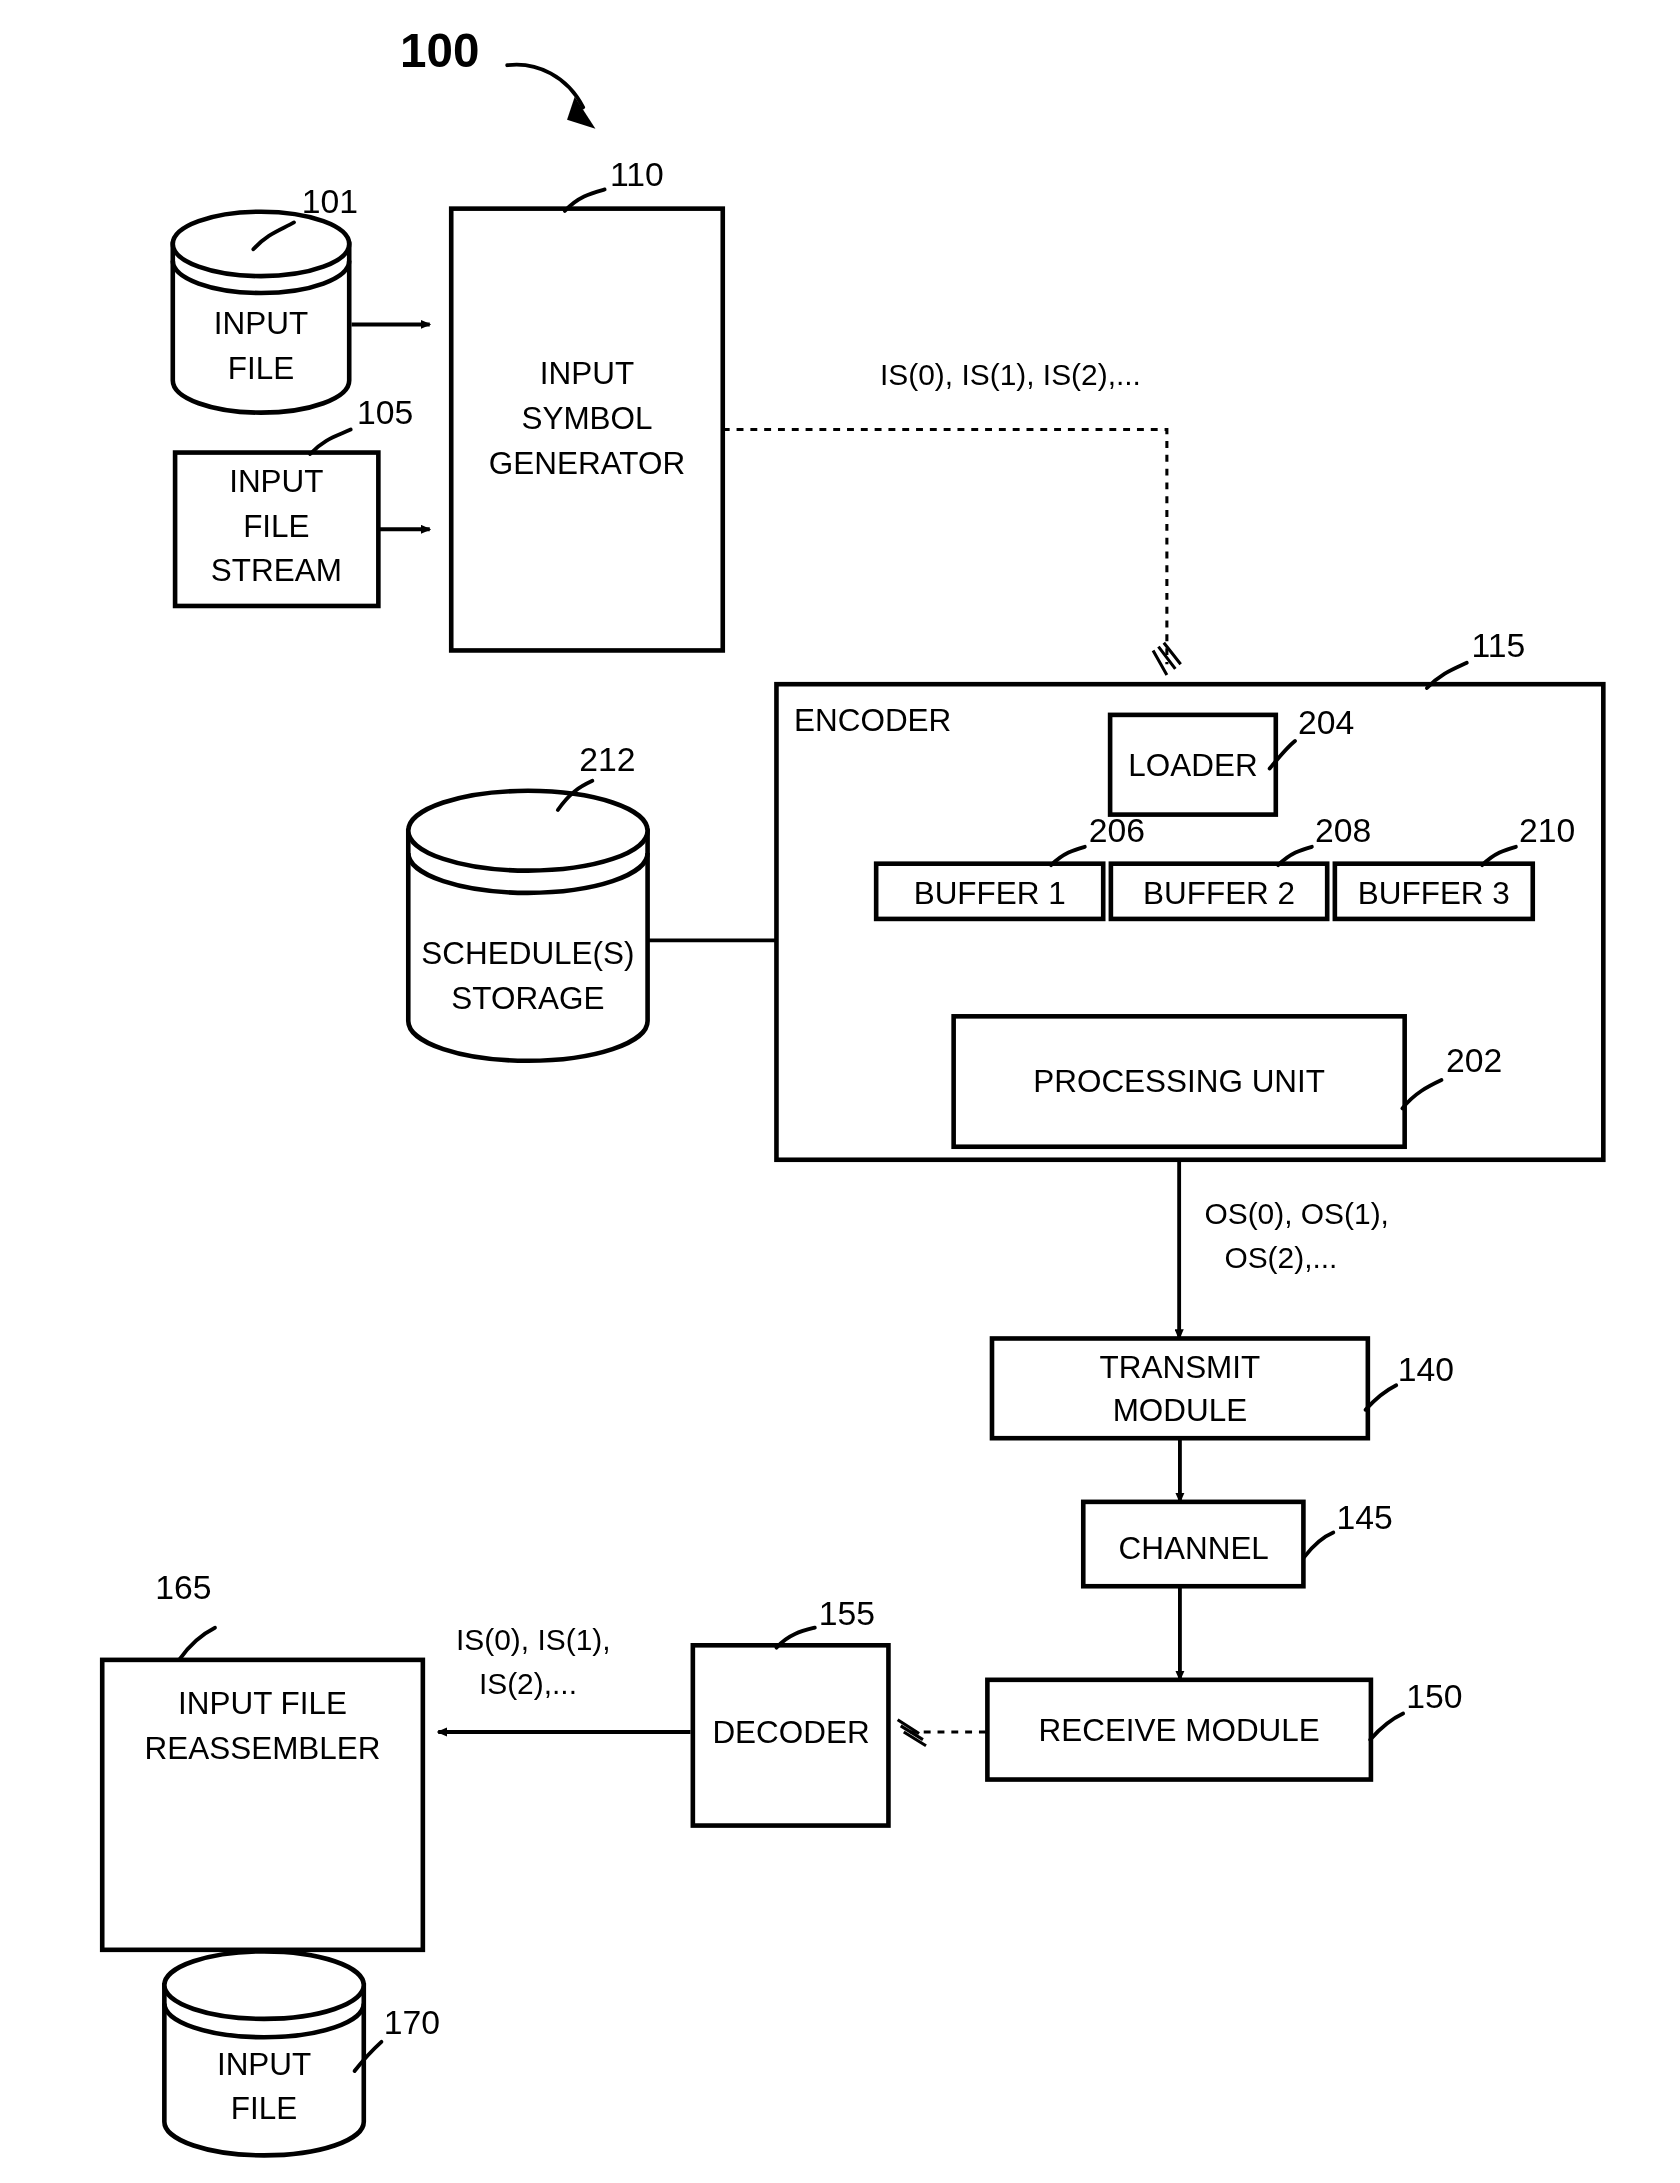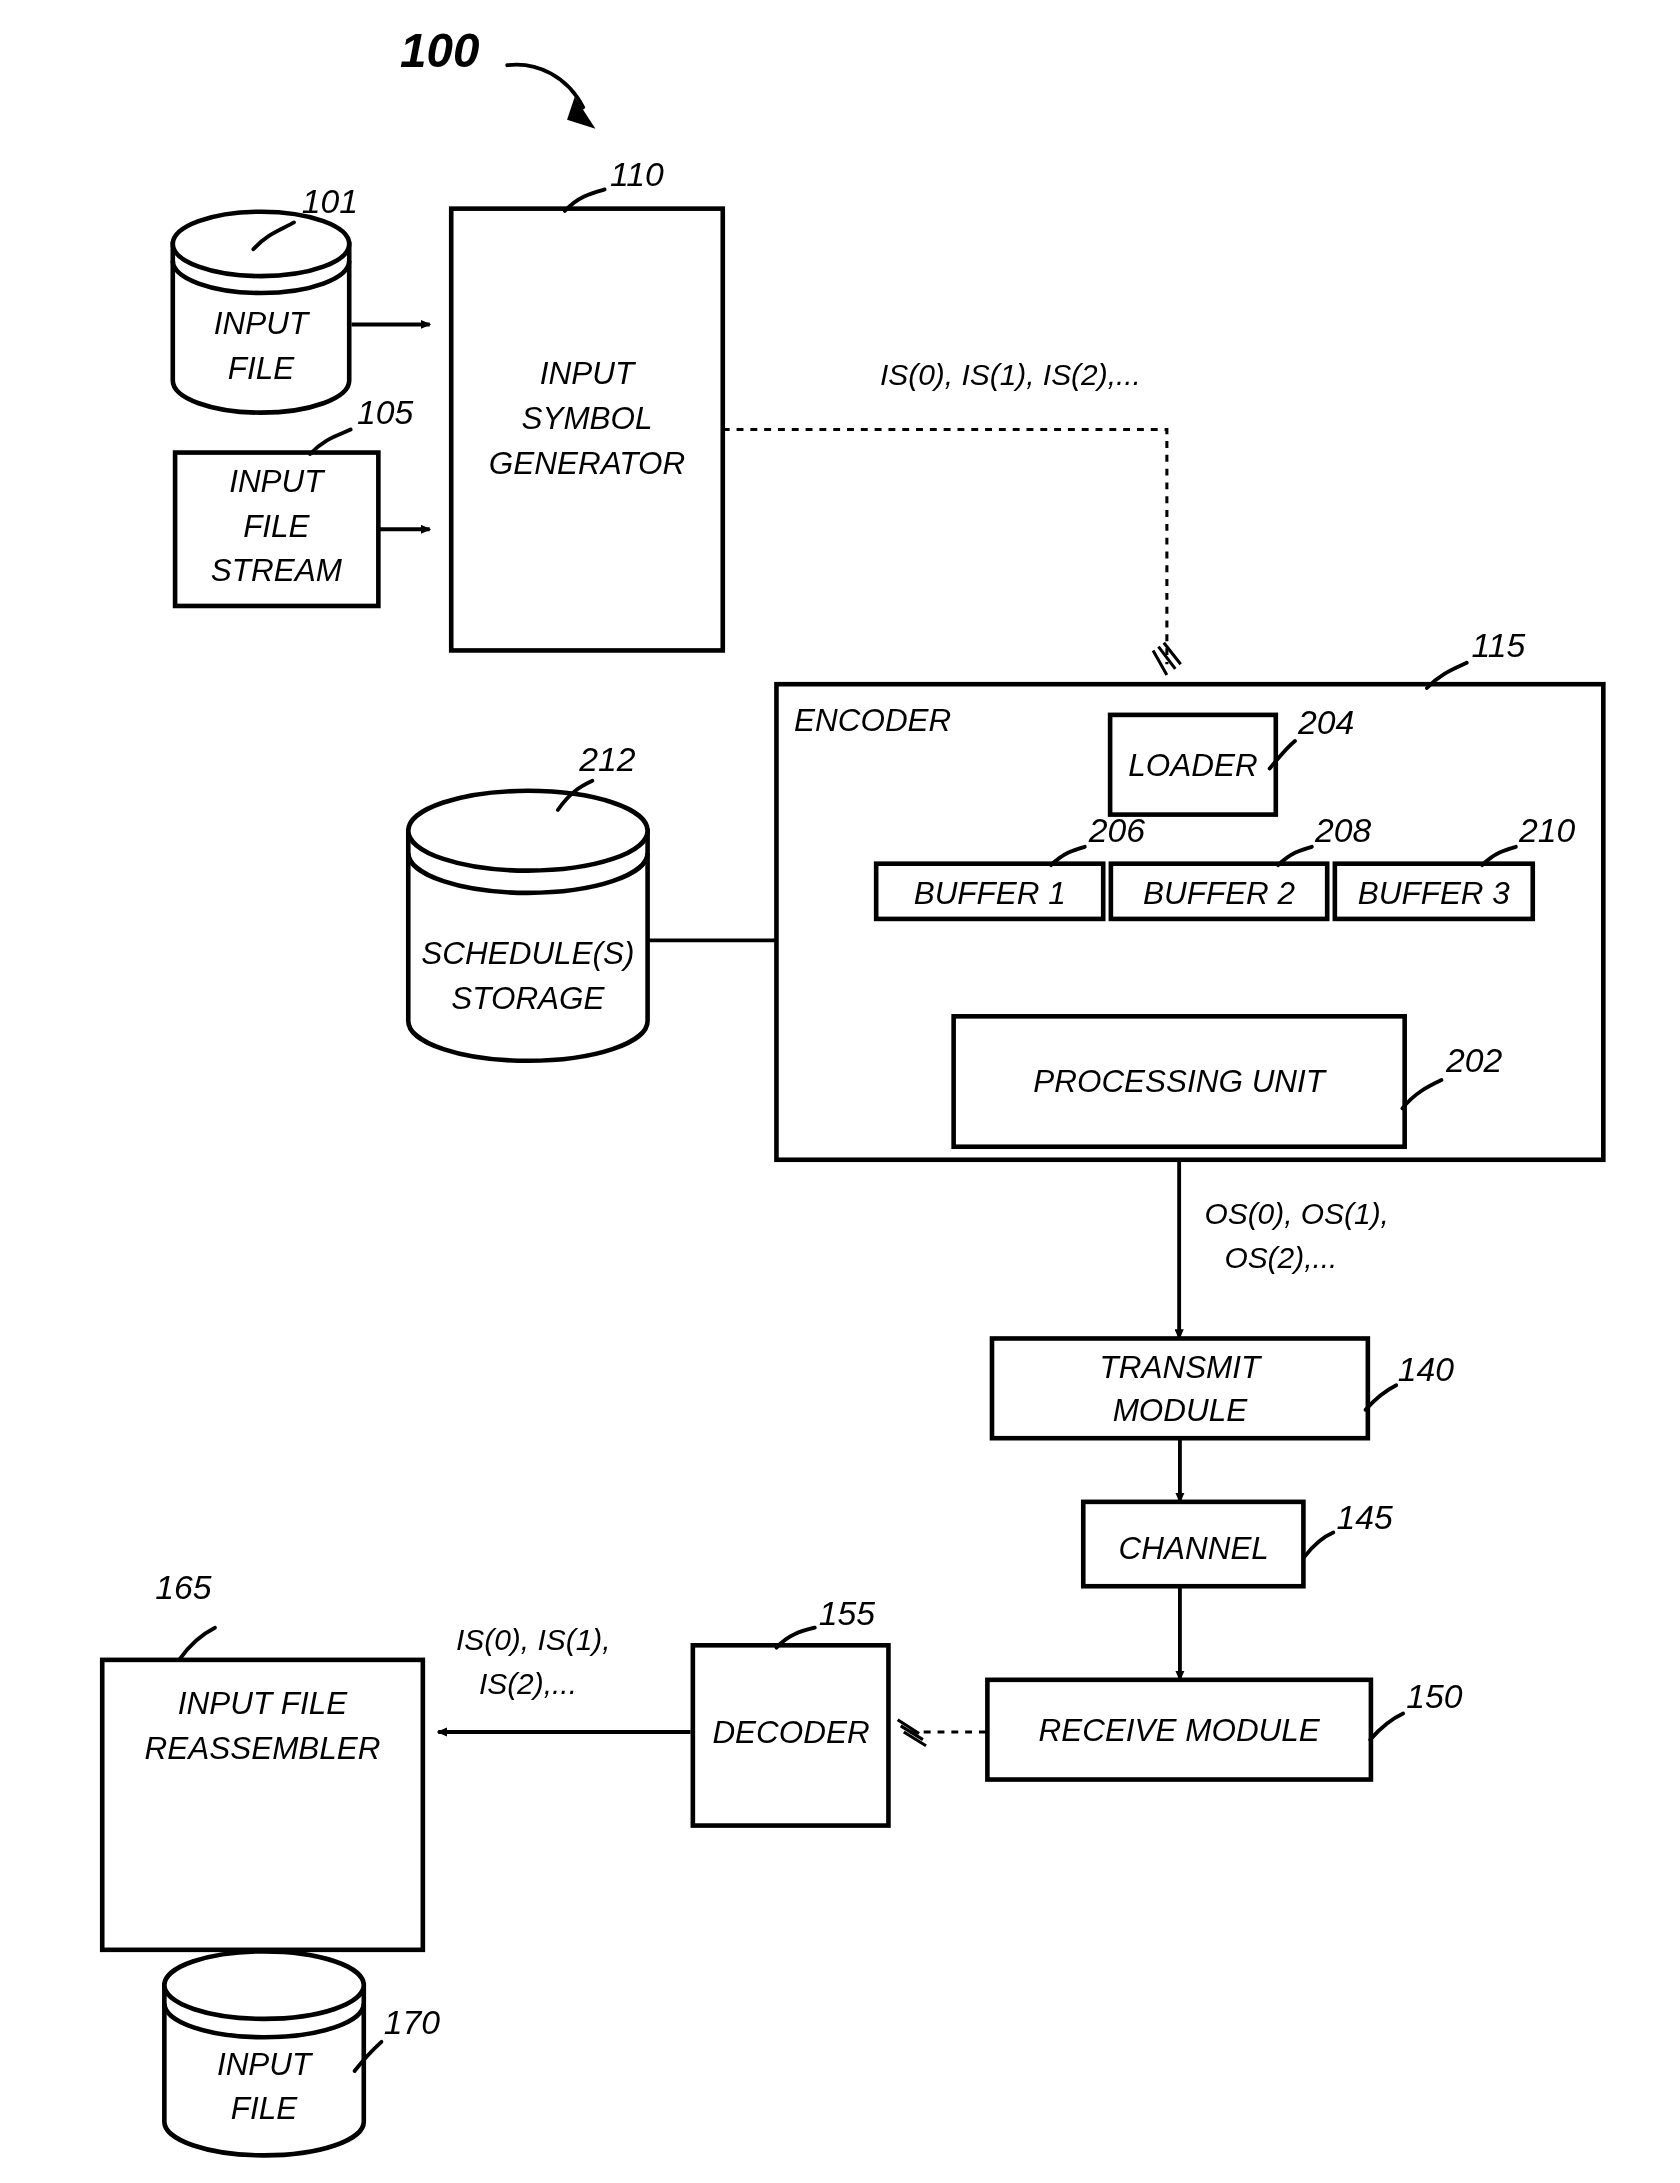--- a/index.html
+++ b/index.html
@@ -12,21 +12,20 @@
     width: 1681px;
     height: 2183px;
     font-family: "Liberation Sans", sans-serif;
     color: #000000;
     overflow: hidden;
   }
   #figure-root {
     position: relative;
     width: 1671px;
     height: 2183px;
-    font-style: italic;
   }
   svg#figure-svg {
     position: absolute;
     top: 0;
     left: 0;
     width: 1681px;
     height: 2183px;
     display: block;
   }
   .box-stroke {

